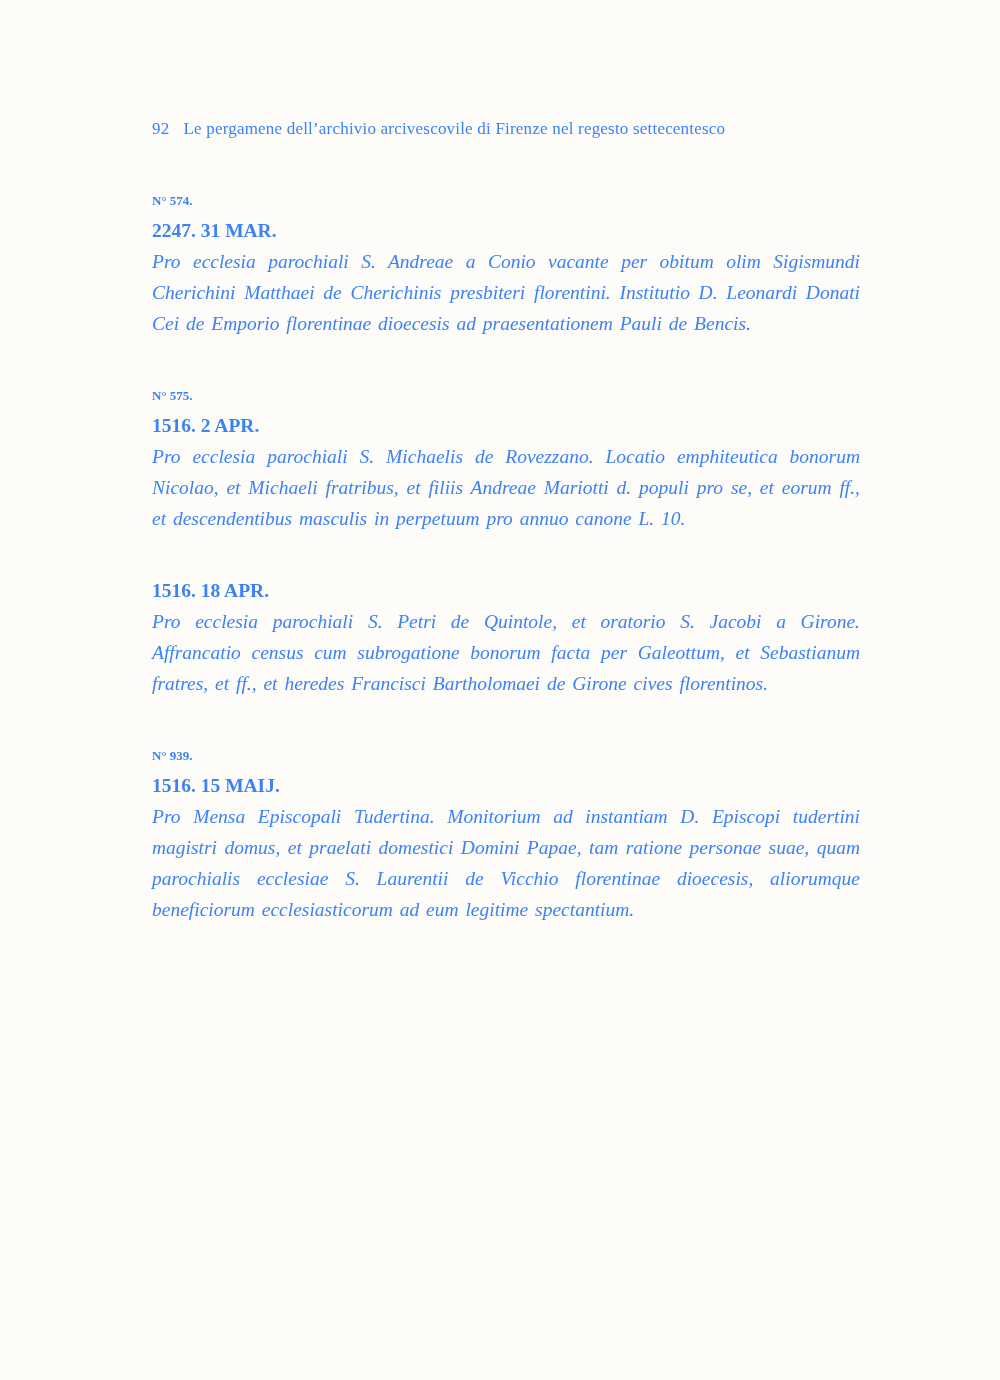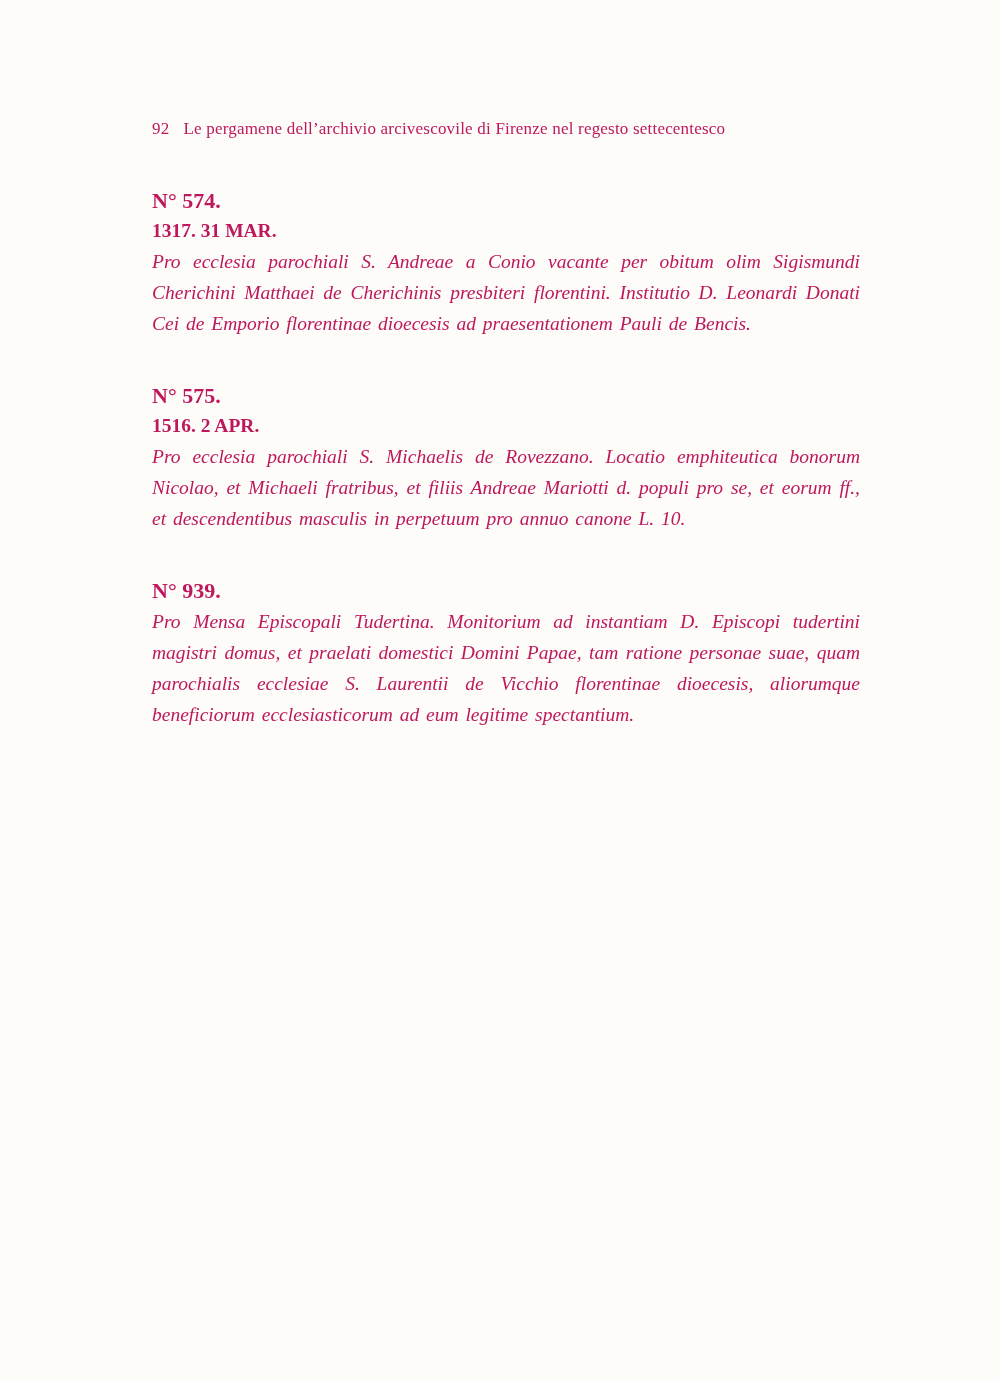--- a/index.html
+++ b/index.html
@@ -6,42 +6,42 @@
     margin: 0;
     padding: 0;
     background: #f6f5f1;
   }
   .page {
     position: relative;
     width: 1000px;
     height: 1380px;
     margin: 0 auto;
     background: #fdfcf9;
-    color: #be185d;
+    color: #3b82f6;
     font-family: "Liberation Serif", "DejaVu Serif", serif;
     box-sizing: border-box;
     padding: 118px 140px 60px 152px;
     overflow: hidden;
   }
   .running-header {
     font-size: 17px;
     line-height: 22px;
     margin-bottom: 46px;
     letter-spacing: 0.2px;
     white-space: nowrap;
   }
   .running-header .page-number {
     margin-right: 14px;
   }
   .entry {
     margin-bottom: 42px;
   }
   .entry-number {
     font-weight: bold;
-    font-size: 22px;
+    font-size: 13px;
     line-height: 30px;
   }
   .entry-date {
     font-weight: bold;
     font-size: 19.5px;
     line-height: 30px;
   }
   .entry-body {
     font-style: italic;
     font-size: 19.5px;
@@ -54,33 +54,36 @@
 <body>
 
 <div class="page">
 
   <div class="running-header">
     <span class="page-number">92</span><span>Le pergamene dell’archivio arcivescovile di Firenze nel regesto settecentesco</span>
   </div>
 
   <div class="entry">
     <div class="entry-number">N° 574.</div>
-    <div class="entry-date">1317. 31 MAR.</div>
+    <div class="entry-date">2247. 31 MAR.</div>
     <div class="entry-body">Pro ecclesia parochiali S. Andreae a Conio vacante per obitum olim Sigismundi Cherichini Matthaei de Cherichinis presbiteri florentini. Institutio D. Leonardi Donati Cei de Emporio florentinae dioecesis ad praesentationem Pauli de Bencis.</div>
   </div>
 
   <div class="entry">
     <div class="entry-number">N° 575.</div>
     <div class="entry-date">1516. 2 APR.</div>
     <div class="entry-body">Pro ecclesia parochiali S. Michaelis de Rovezzano. Locatio emphiteutica bonorum Nicolao, et Michaeli fratribus, et filiis Andreae Mariotti d. populi pro se, et eorum ff., et descendentibus masculis in perpetuum pro annuo canone L. 10.</div>
   </div>
 
 
   <div class="entry">
+    <div class="entry-date">1516. 18 APR.</div>
+    <div class="entry-body">Pro ecclesia parochiali S. Petri de Quintole, et oratorio S. Jacobi a Girone. Affrancatio census cum subrogatione bonorum facta per Galeottum, et Sebastianum fratres, et ff., et heredes Francisci Bartholomaei de Girone cives florentinos.</div>
   </div>
 
   <div class="entry">
     <div class="entry-number">N° 939.</div>
+    <div class="entry-date">1516. 15 MAIJ.</div>
     <div class="entry-body">Pro Mensa Episcopali Tudertina. Monitorium ad instantiam D. Episcopi tudertini magistri domus, et praelati domestici Domini Papae, tam ratione personae suae, quam parochialis ecclesiae S. Laurentii de Vicchio florentinae dioecesis, aliorumque beneficiorum ecclesiasticorum ad eum legitime spectantium.</div>
   </div>
 
 
 </div>
 
 </body></html>

